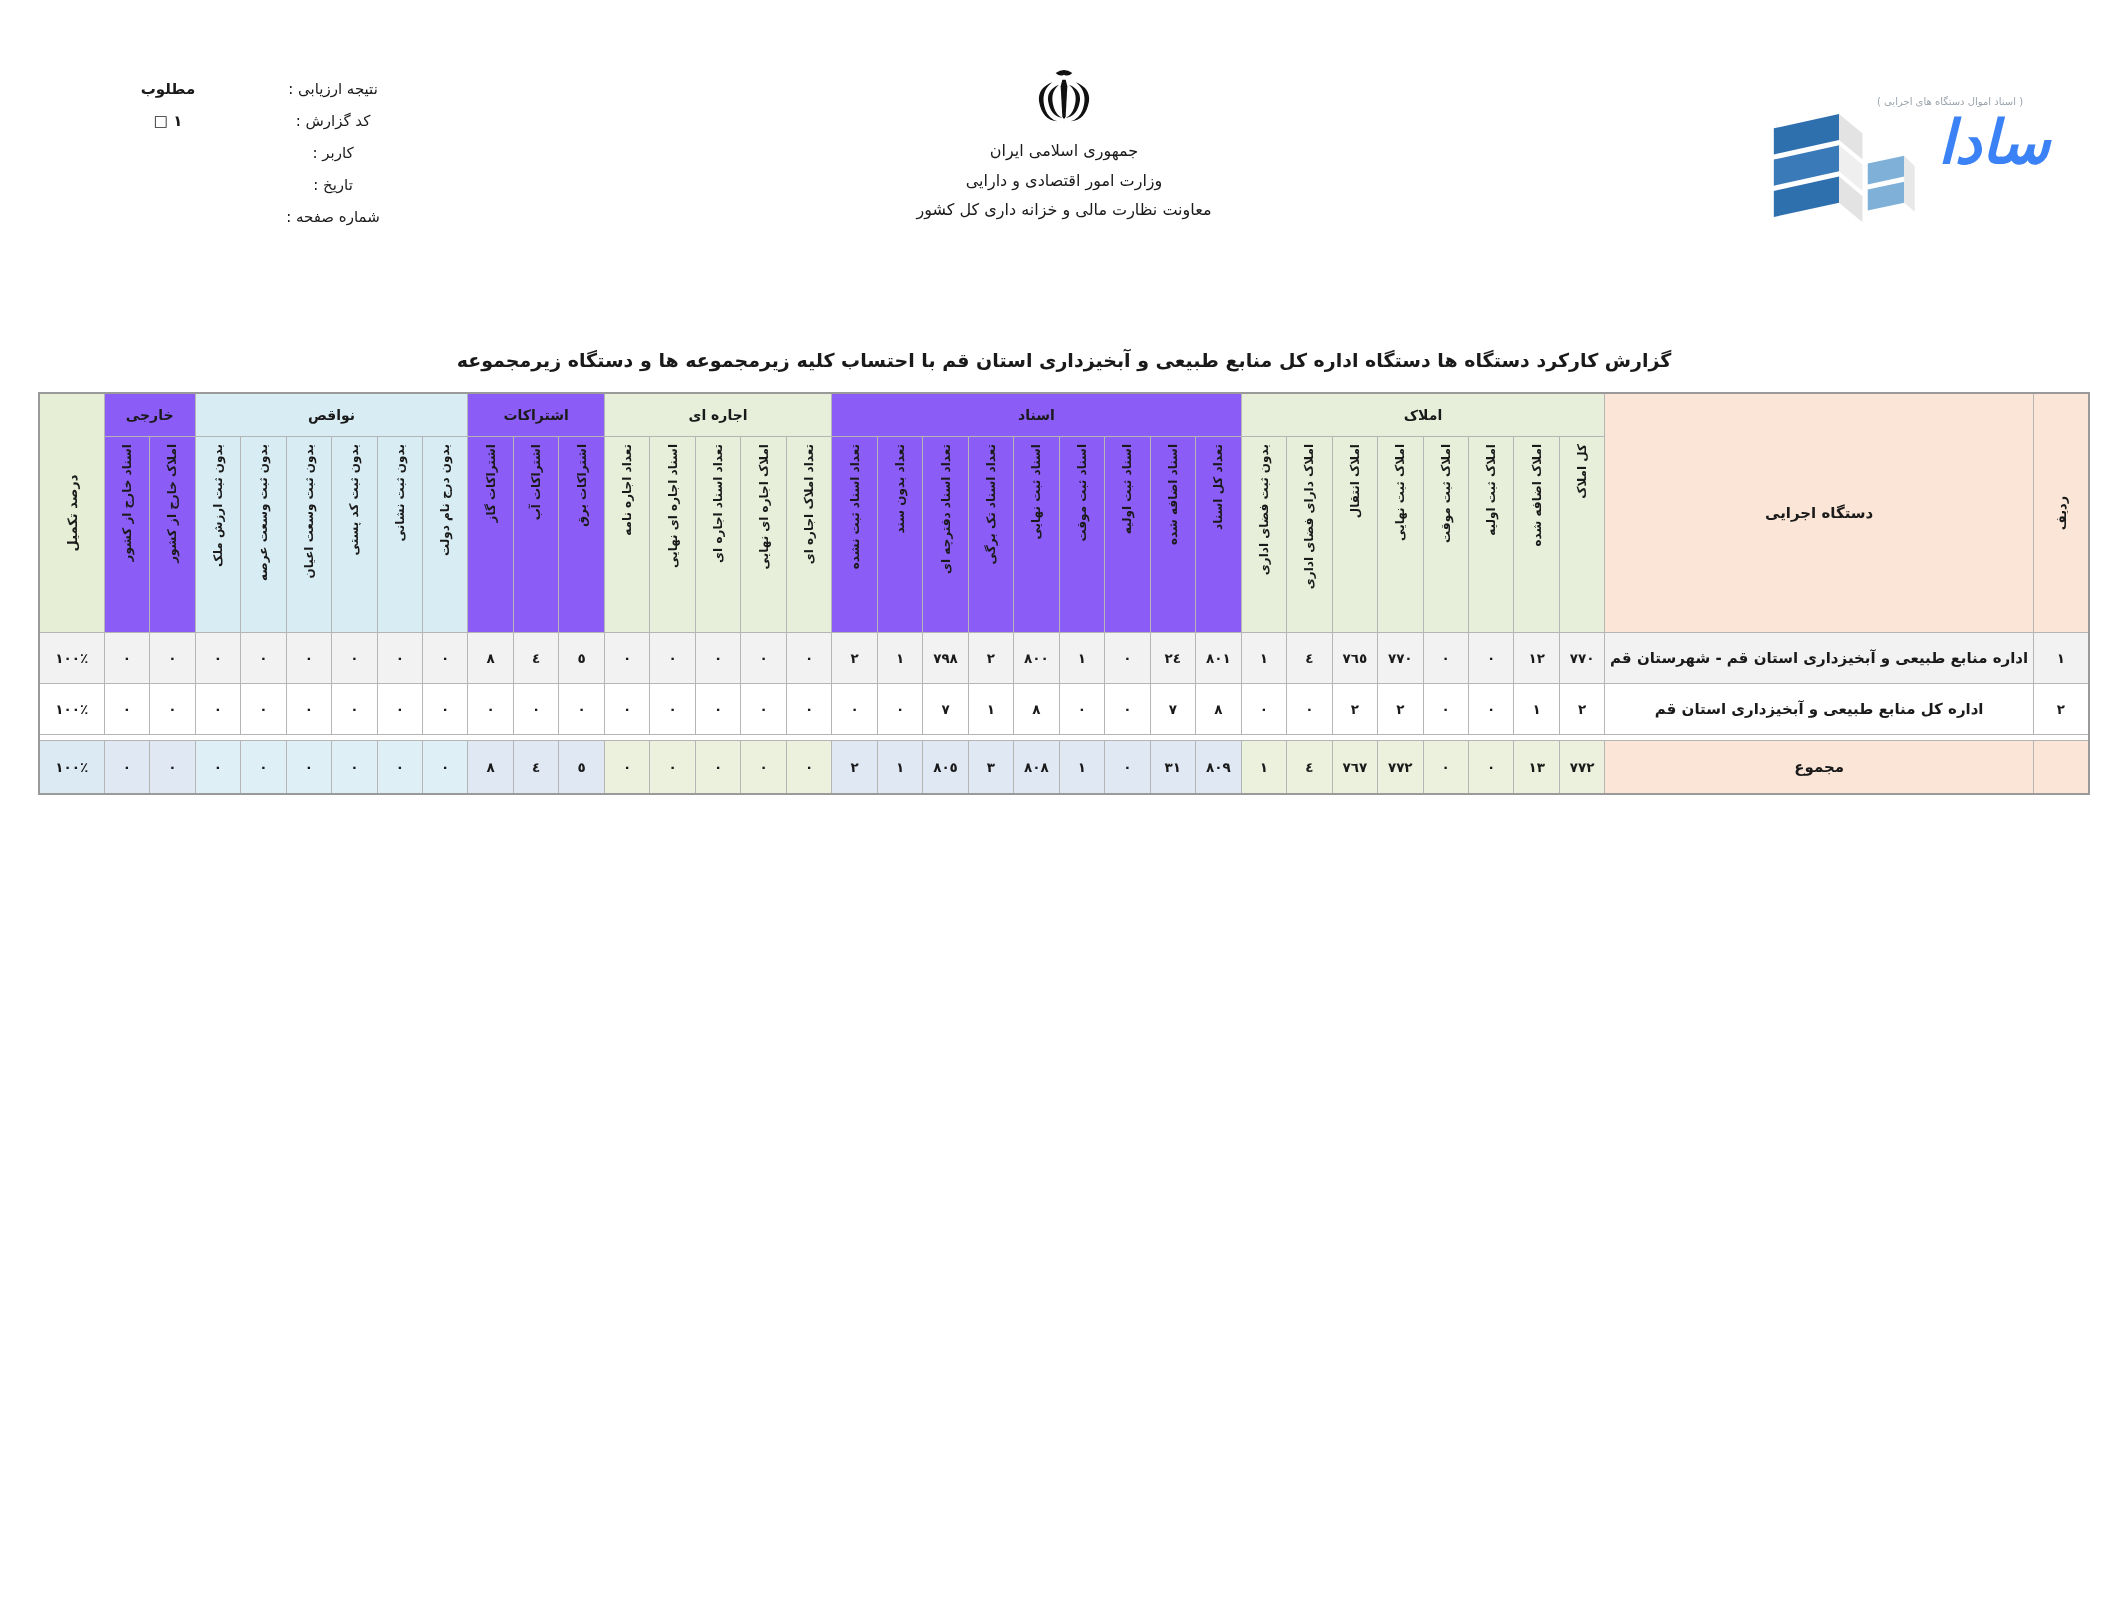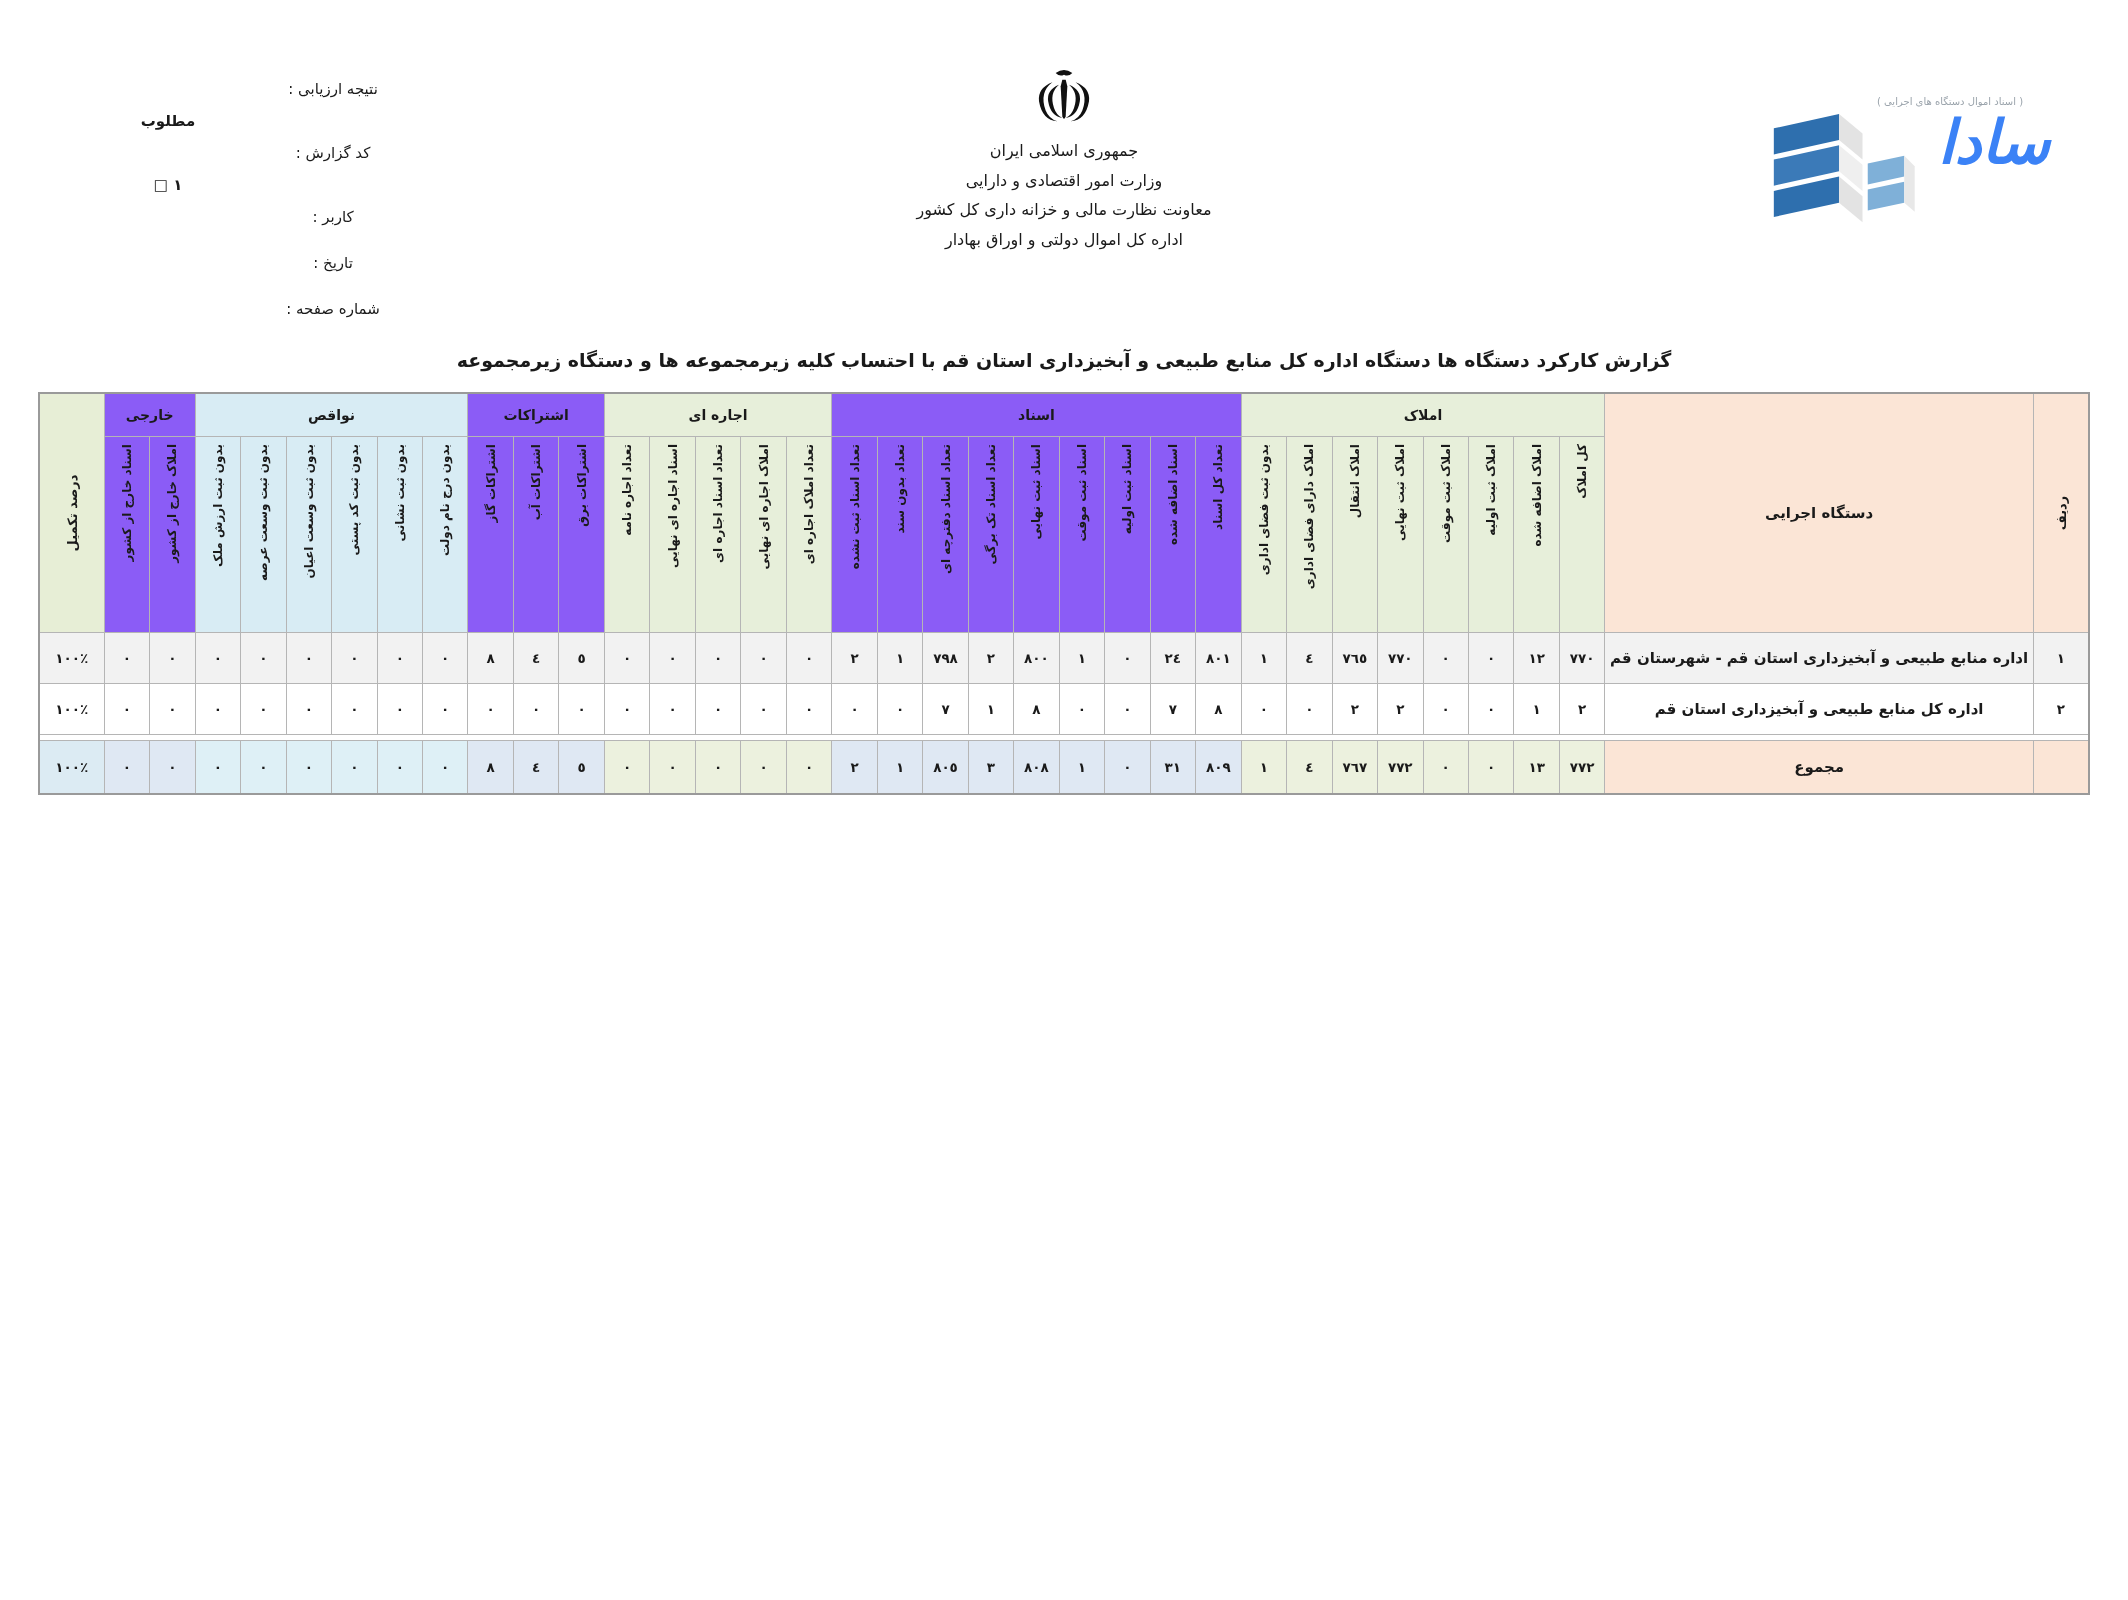--- a/index.html
+++ b/index.html
@@ -3,21 +3,21 @@
 <meta charset="utf-8">
 <style>
   html,body{margin:0;padding:0;}
   body{width:2128px;height:1600px;position:relative;background:#ffffff;
        font-family:"DejaVu Sans",sans-serif;color:#1a1a1a;overflow:hidden;}
 
   
   .meta{position:absolute;top:80px;left:88px;width:330px;direction:rtl;font-size:15px;}
   .meta-row{display:flex;align-items:flex-start;margin-bottom:14px;}
   .meta-label{flex:0 0 170px;text-align:center;white-space:nowrap;}
-  .meta-value{flex:1;text-align:center;font-weight:bold;white-space:nowrap;margin-top:32px;}
+  .meta-value{flex:1;text-align:center;font-weight:bold;white-space:nowrap;}
 
   
   .org{position:absolute;top:68px;left:0;width:100%;text-align:center;direction:rtl;}
   .org .emblem{width:54px;height:60px;display:inline-block;}
   .org-line{font-size:16px;margin-top:8px;line-height:1.35;}
 
   
   .logo{position:absolute;top:86px;left:1766px;width:340px;height:165px;}
   .logo .building{position:absolute;left:0;top:16px;}
   .logo .tagline{position:absolute;left:104px;top:10px;width:160px;text-align:center;
@@ -96,21 +96,20 @@
       <path d="M30 14 h4 l2 8 -2 36 q-2 6 -4 0 l-2 -36 z"></path>
       <path d="M26 20 q-12 10 -6 28 q3 9 10 12 q-14 -2 -17 -20 q-2 -14 13 -20 z"></path>
       <path d="M38 20 q12 10 6 28 q-3 9 -10 12 q14 -2 17 -20 q2 -14 -13 -20 z"></path>
       <path d="M18 17 q-16 12 -8 34 q4 10 14 13 q-18 -1 -22 -24 q-2 -16 16 -23 z"></path>
       <path d="M46 17 q16 12 8 34 q-4 10 -14 13 q18 -1 22 -24 q2 -16 -16 -23 z"></path>
     </g>
   </svg>
   <div class="org-line">جمهوری اسلامی ایران</div>
   <div class="org-line">وزارت امور اقتصادی و دارایی</div>
   <div class="org-line">معاونت نظارت مالی و خزانه داری کل کشور</div>
-  <div class="org-line">اداره کل اموال دولتی و اوراق بهادار</div>
 </div>
 
 <div class="logo">
   <svg class="building" width="150" height="140" viewBox="0 0 230 210">
     <polygon points="12,38 112,16 112,56 12,78" fill="#2e6fae"></polygon>
     <polygon points="12,86 112,64 112,104 12,126" fill="#3b7ab8"></polygon>
     <polygon points="12,134 112,112 112,152 12,174" fill="#2e6fae"></polygon>
     <polygon points="112,16 148,46 148,86 112,56" fill="#e3e3e3"></polygon>
     <polygon points="112,64 148,94 148,134 112,104" fill="#efefef"></polygon>
     <polygon points="112,112 148,142 148,182 112,152" fill="#e3e3e3"></polygon>

